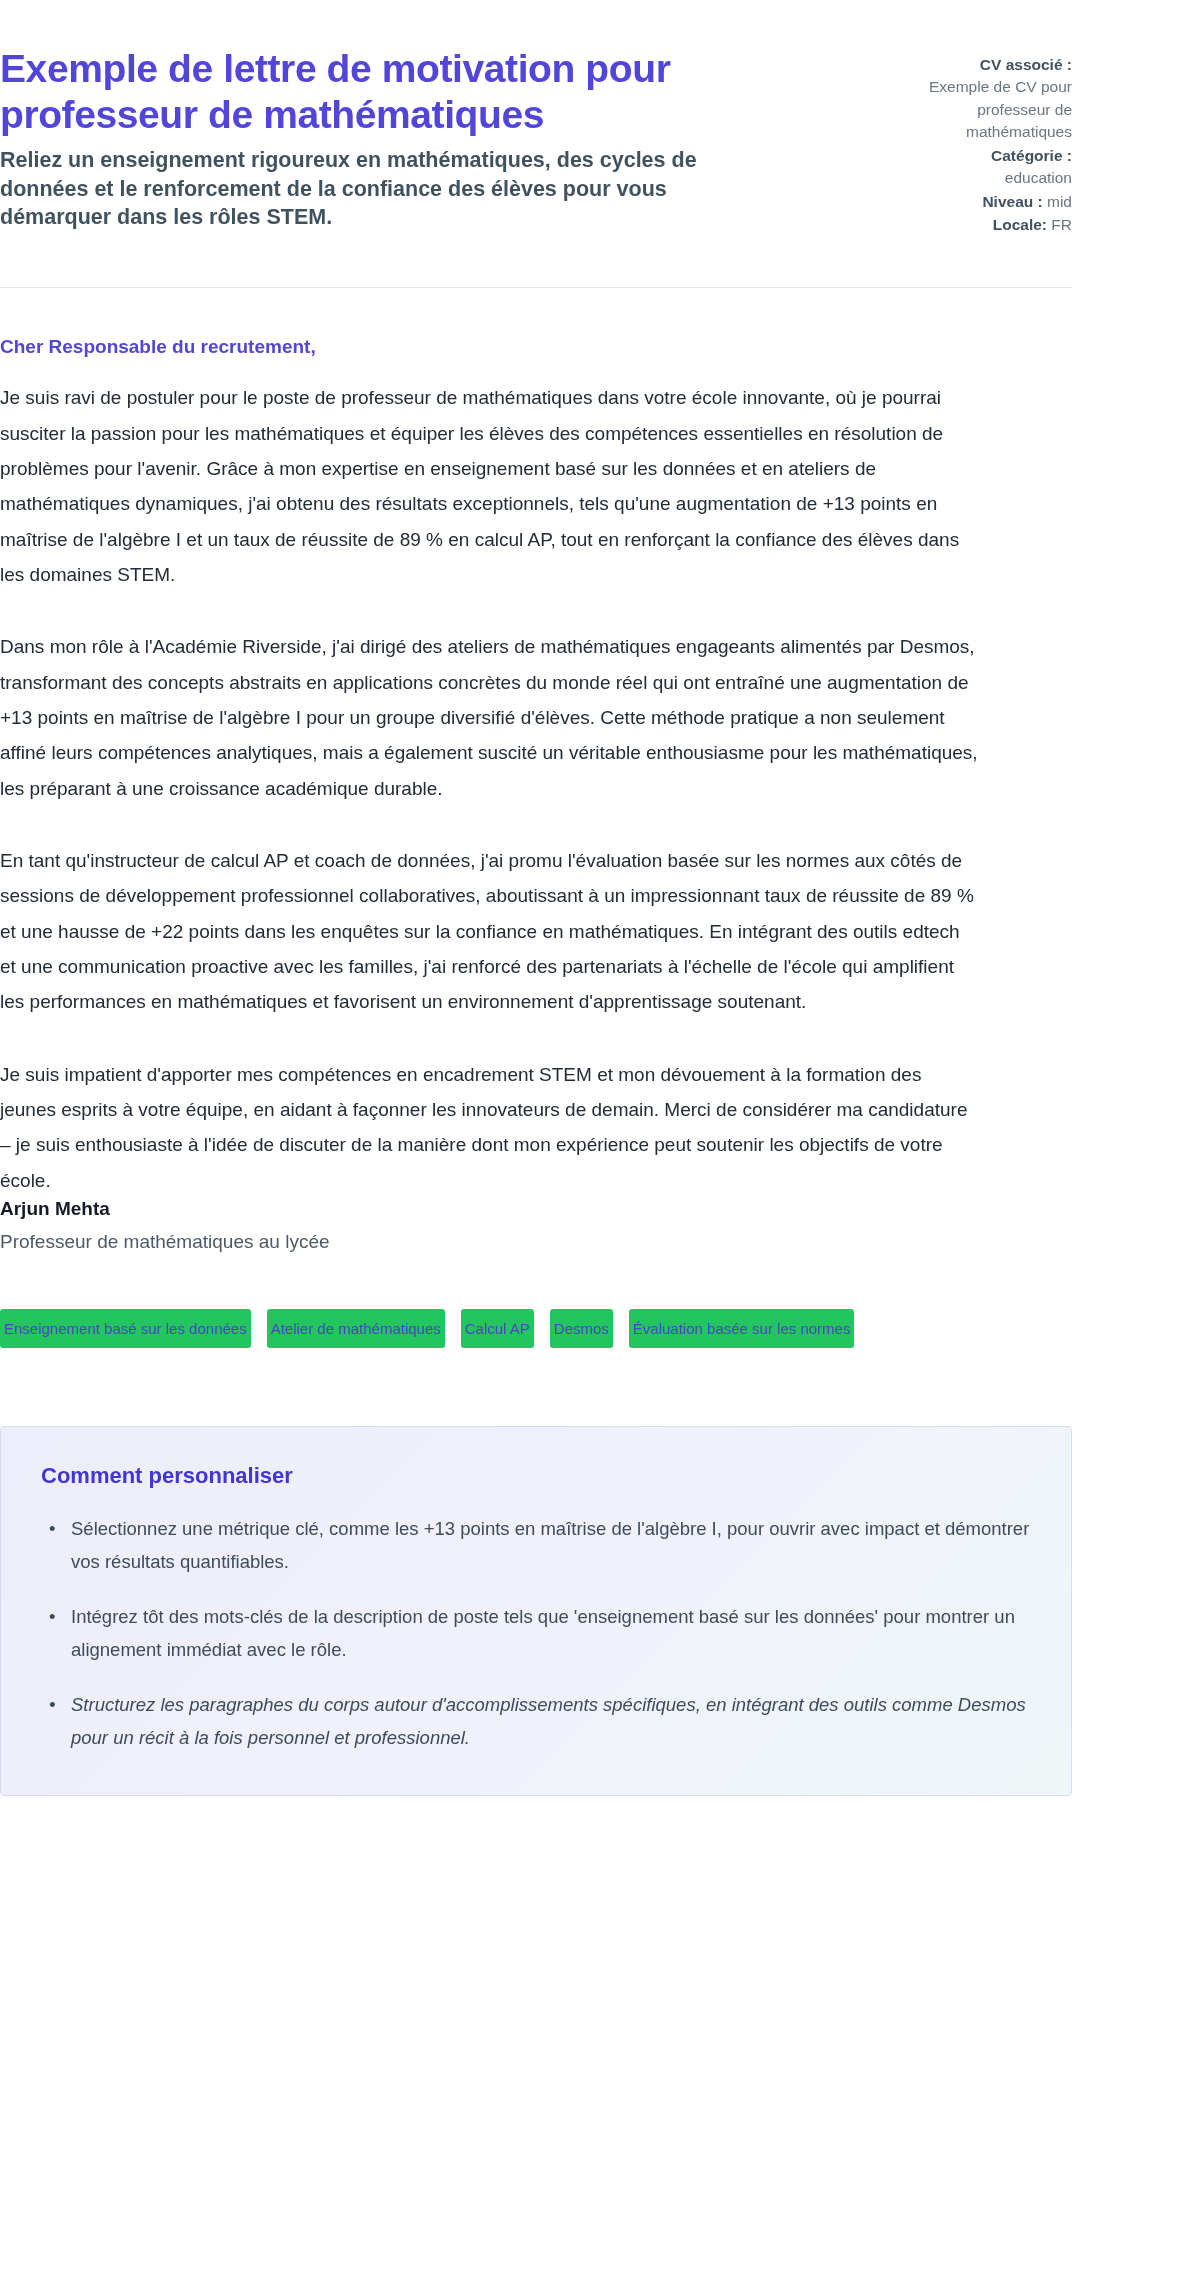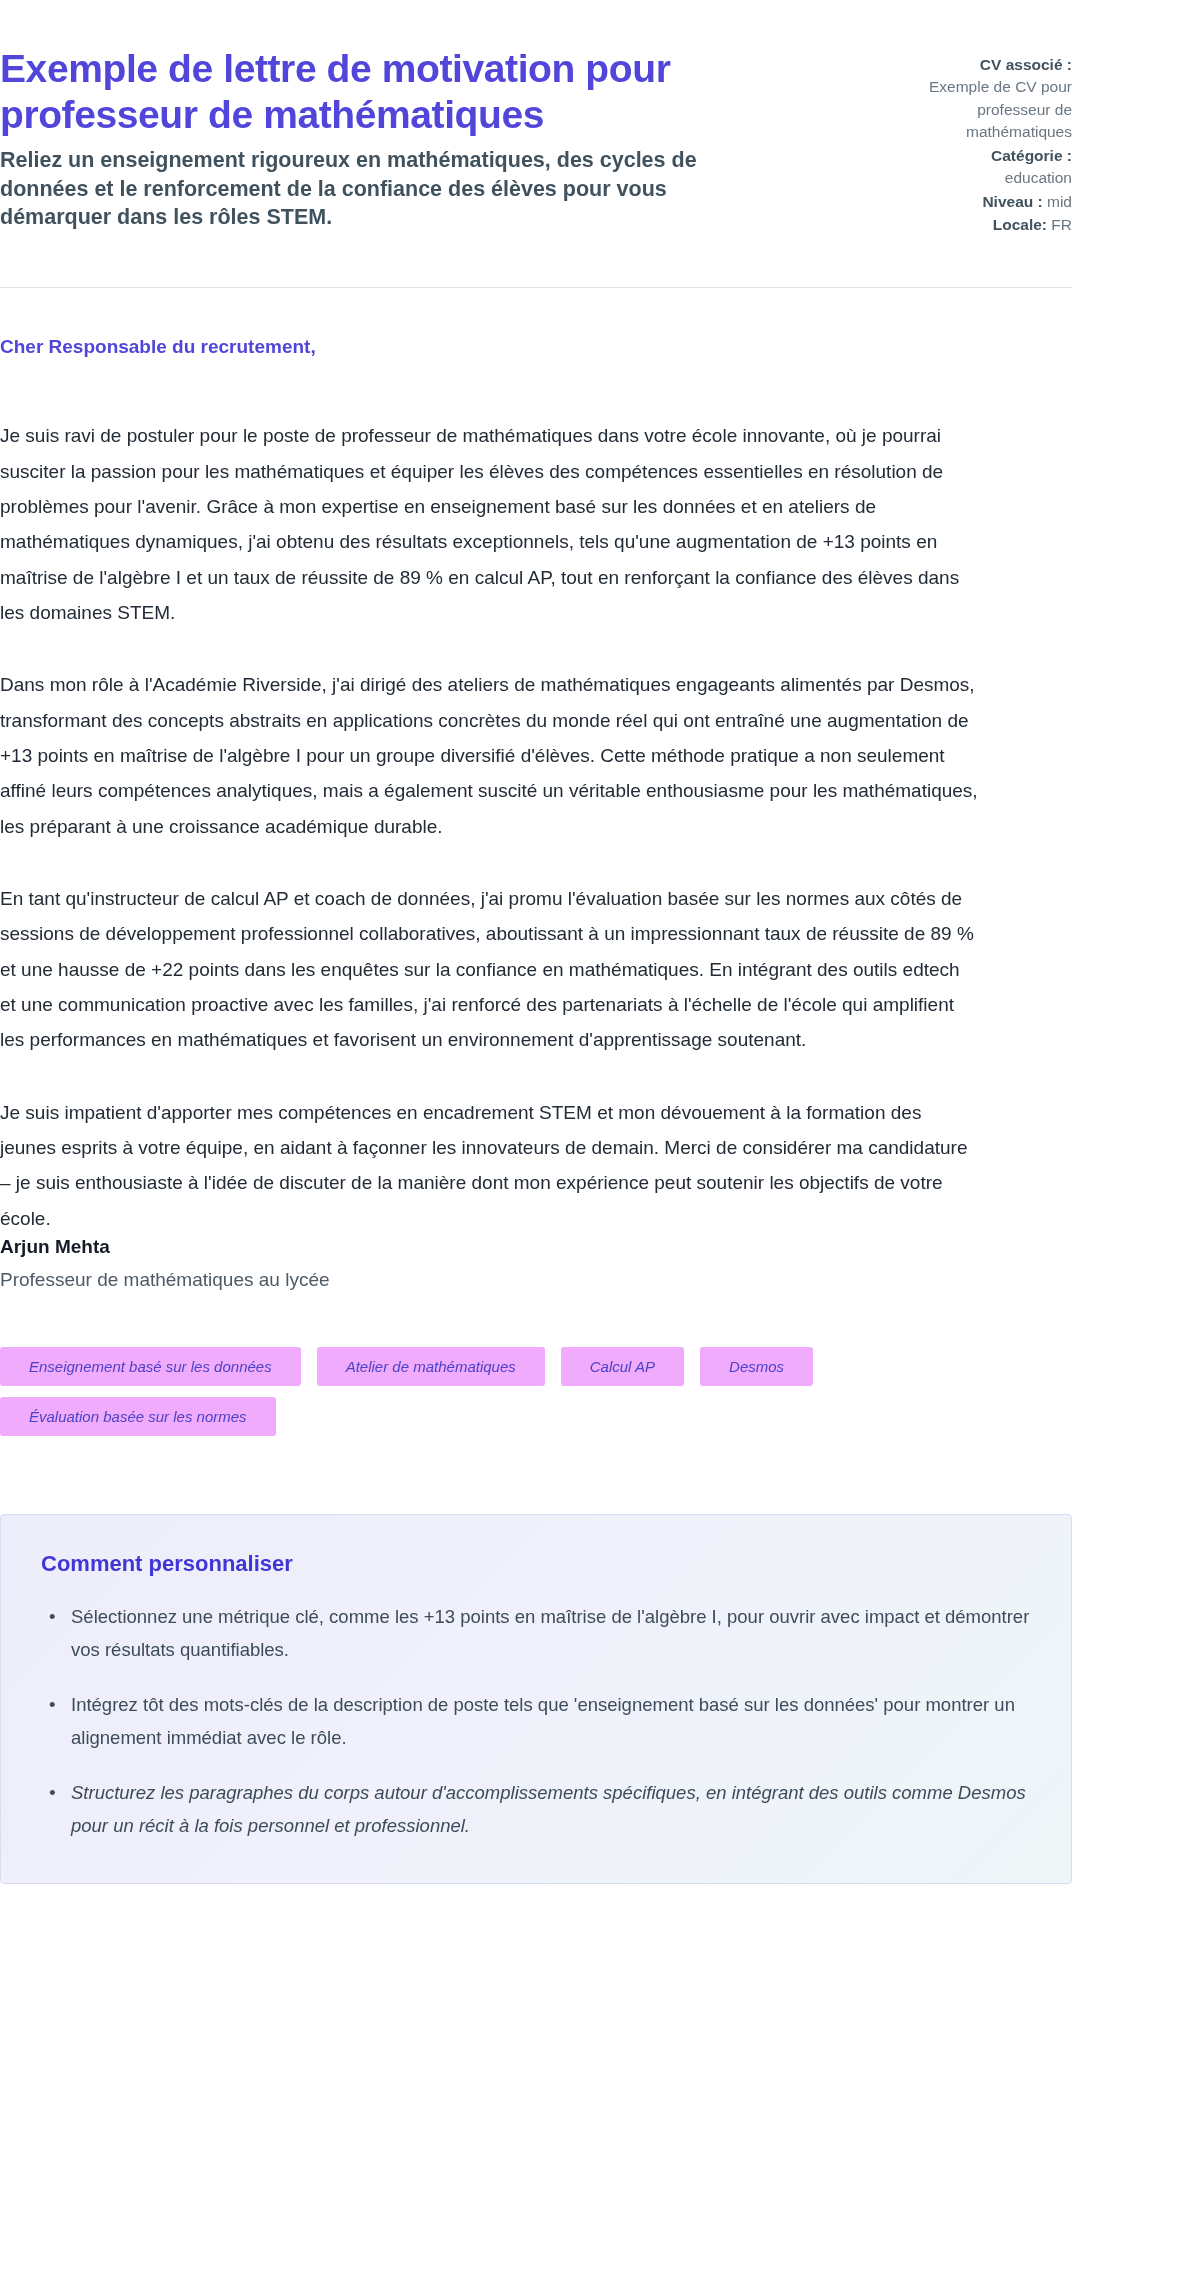--- a/index.html
+++ b/index.html
@@ -76,21 +76,21 @@
     margin: 49px 0 0 0;
   }
 
   
   .letter { padding-top: 46px; }
 
   .salutation {
     font-size: 19px;
     font-weight: bold;
     color: #5146d9;
-    margin: 0 0 58px 0;
+    margin: 0 0 20px 0;
     line-height: 1.4;
   }
 
   .para {
     font-size: 19px;
     line-height: 1.86;
     color: #222b36;
     margin: 0 0 37px 0;
     max-width: 980px;
   }
@@ -112,28 +112,27 @@
 
   
   .tags {
     margin-top: 56px;
     display: flex;
     flex-wrap: wrap;
     gap: 11px 16px;
     max-width: 930px;
   }
   .tag {
-    background: #f0abfc;
+    background: #22c55e;
     color: #4c42c7;
     font-size: 15px;
     line-height: 1;
-    padding: 12px 29px;
+    padding: 12px 4px;
     border-radius: 3px;
     white-space: nowrap;
-    font-style: italic;
   }
 
   
   .callout {
     margin-top: 78px;
     margin-bottom: 46px;
     background: linear-gradient(135deg, #eeedfb 0%, #f0f1fb 45%, #eef6f8 100%);
     border: 1px solid #d9dcf0;
     border-radius: 4px;
     padding: 36px 40px 40px 40px;

